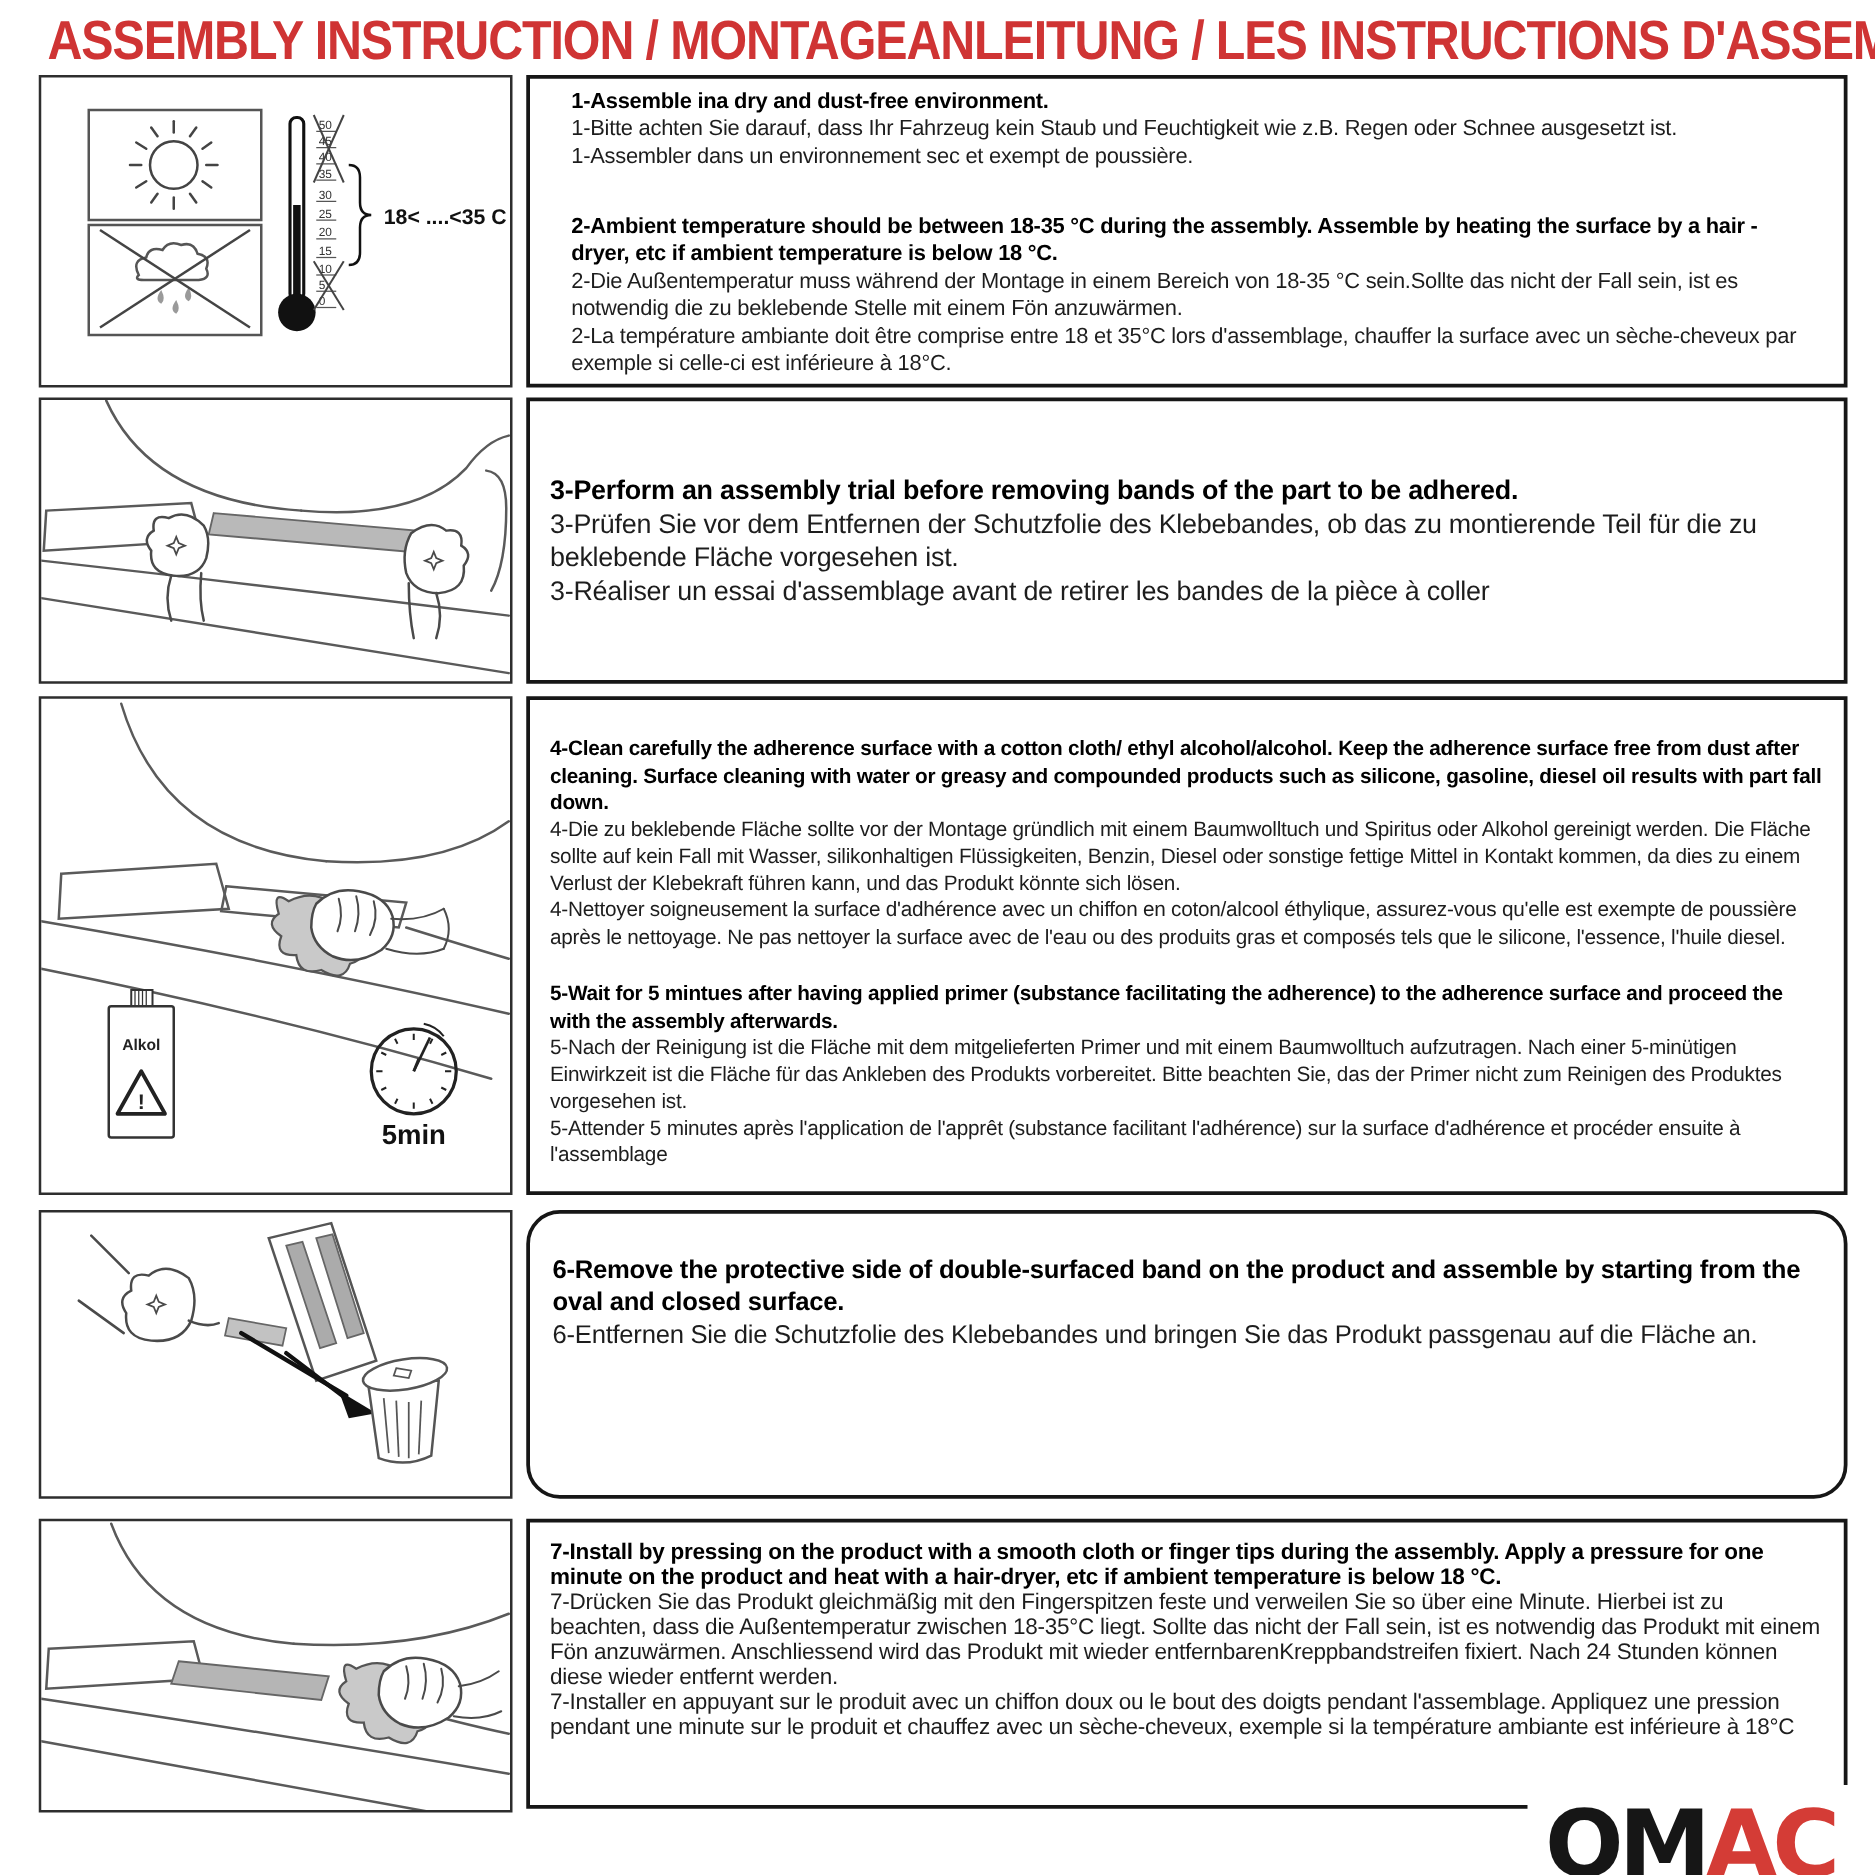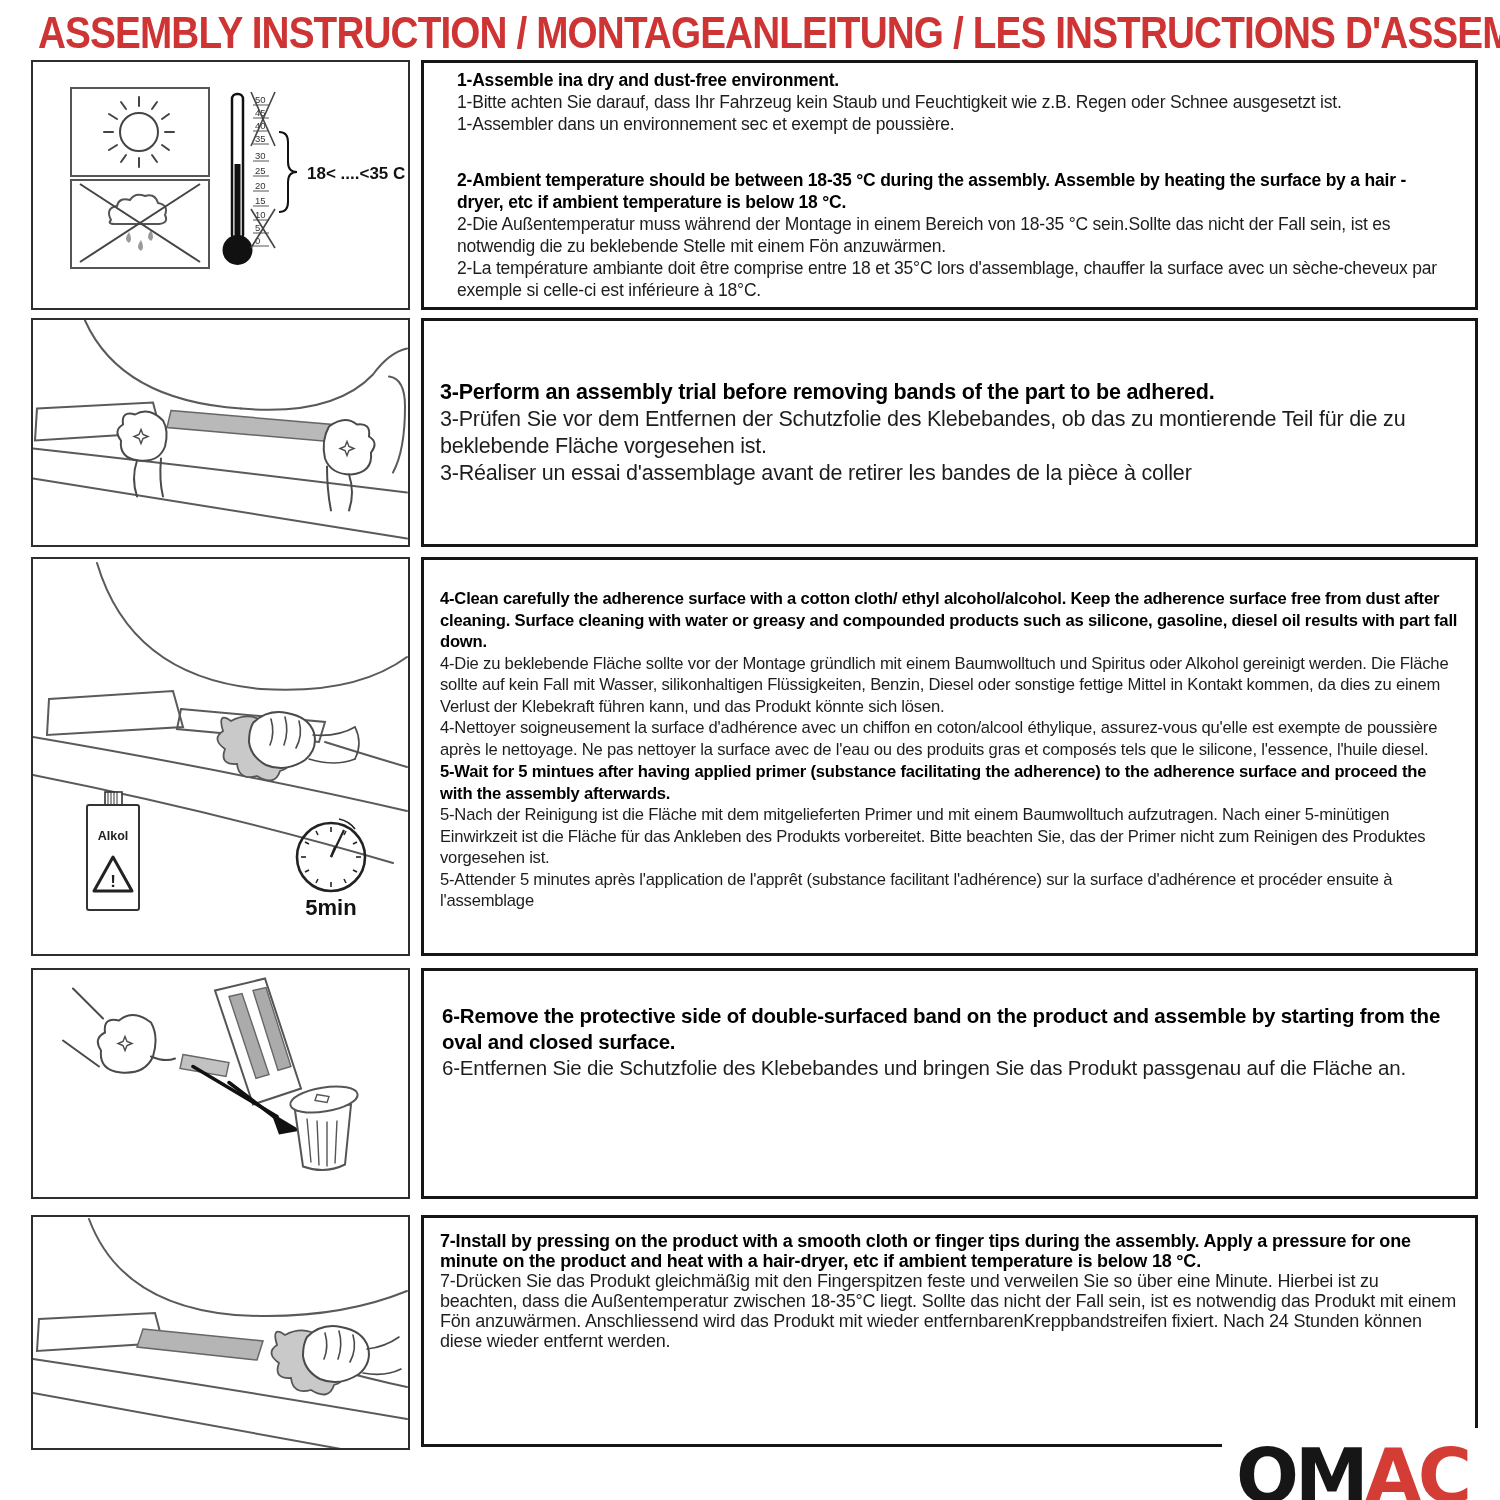--- a/index.html
+++ b/index.html
@@ -20,25 +20,25 @@
   }
   .imgbox svg{display:block;width:100%;height:100%;}
   .textbox{
     position:absolute;left:421px;right:22px;top:0;bottom:0;
     border:3px solid #161616;background:#fff;box-sizing:border-box;
     color:#1d1d1d;letter-spacing:-0.2px;overflow:hidden;
   }
   .textbox p{margin:0;}
   p.b{font-weight:700;color:#000;}
   p.gap{margin-top:34px;}
-  p.gap-sm{margin-top:1px;}
+  p.gap-sm{margin-top:24px;}
   .tb1{padding:6px 33px;font-size:17.5px;line-height:22px;}
   .tb2{padding:58px 16px 0;font-size:21.5px;line-height:27px;}
   .tb3{padding:28px 16px;font-size:16.6px;line-height:21.5px;}
-  .tb4{padding:32px 18px 0;font-size:20.5px;line-height:26px;}
+  .tb4{padding:32px 18px 0;font-size:20.5px;line-height:26px;border-radius:27px;}
   .tb5{padding:13px 16px;font-size:18px;line-height:20px;}
   .logo-box{
     position:absolute;left:1222px;top:1402px;width:278px;height:96px;
     background:#fff;display:flex;align-items:center;z-index:5;margin-top:26px;
   }
   .logo-text{
     font-family:"DejaVu Sans",sans-serif;font-weight:700;
     font-size:74px;line-height:1;letter-spacing:-4px;padding-left:14px;
   }
   .logo-black{color:#161616;}
@@ -293,20 +293,21 @@
             <path d="M320,118 Q324,132 317,145"></path>
           <path d="M334,132 Q352,130 366,120"></path>
             <path d="M330,156 Q352,160 368,152"></path>
         </g>
       </g>
     </svg>
   </div>
   <div class="textbox tb5" style="bottom:3px;">
     <p class="b">7-Install by pressing on the product with a smooth cloth or finger tips during the assembly. Apply a pressure for one minute on the product and heat with a hair-dryer, etc if ambient temperature is below 18 °C.</p>
     <p>7-Drücken Sie das Produkt gleichmäßig mit den Fingerspitzen feste und verweilen Sie so über eine Minute. Hierbei ist zu beachten, dass die Außentemperatur zwischen 18-35°C liegt. Sollte das nicht der Fall sein, ist es notwendig das Produkt mit einem Fön anzuwärmen. Anschliessend wird das Produkt mit wieder entfernbarenKreppbandstreifen fixiert. Nach 24 Stunden können diese wieder entfernt werden.</p>
+    <p>7-Installer en appuyant sur le produit avec un chiffon doux ou le bout des doigts pendant l'assemblage. Appliquez une pression pendant une minute sur le produit et chauffez avec un sèche-cheveux, exemple si la température ambiante est inférieure à 18°C</p>
   </div>
 </section>
 
 <div class="logo-box">
   <div class="logo-text">
     <span class="logo-black">OM</span><span class="logo-red">AC</span>
   </div>
 </div>
 
 </body></html>

